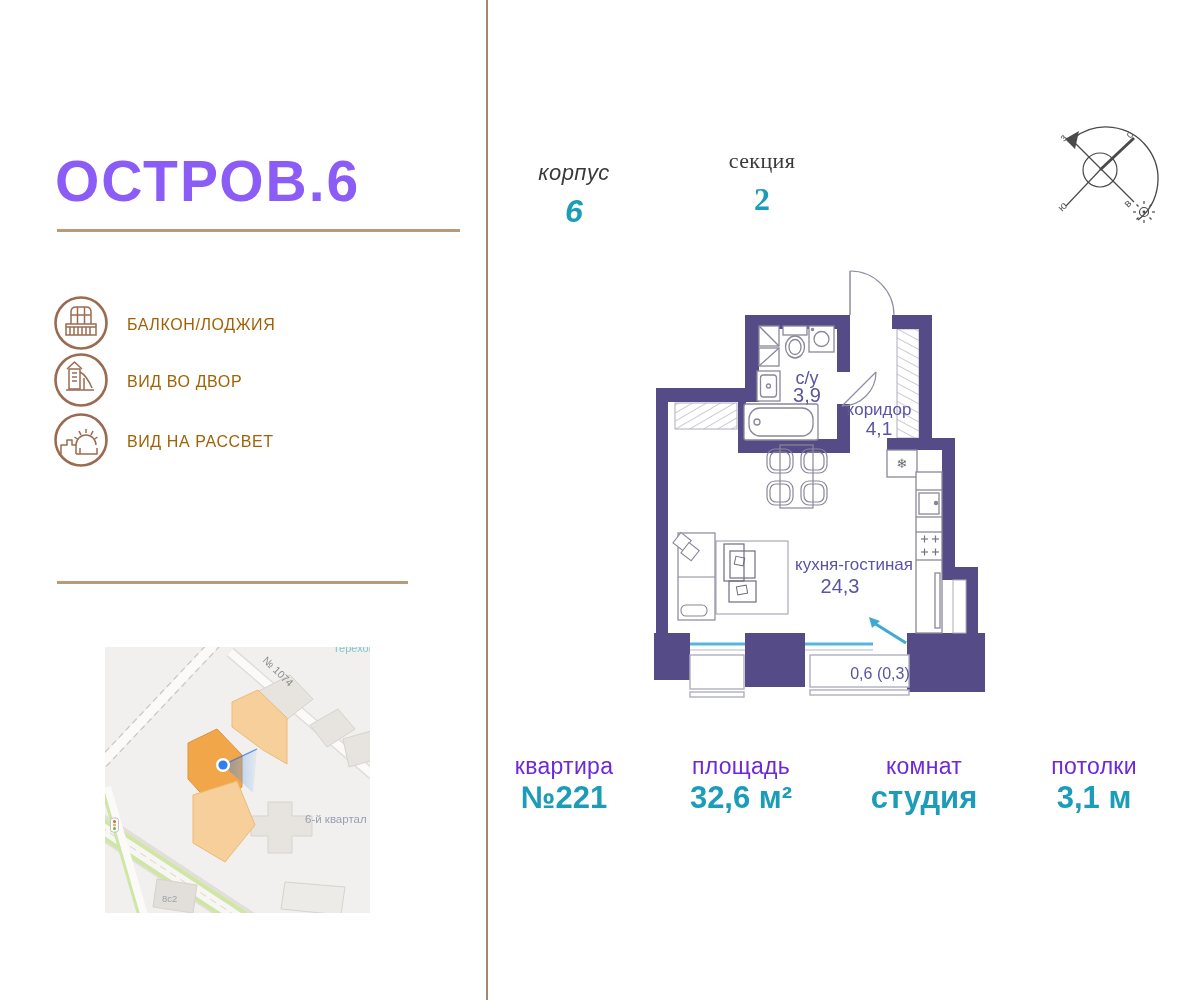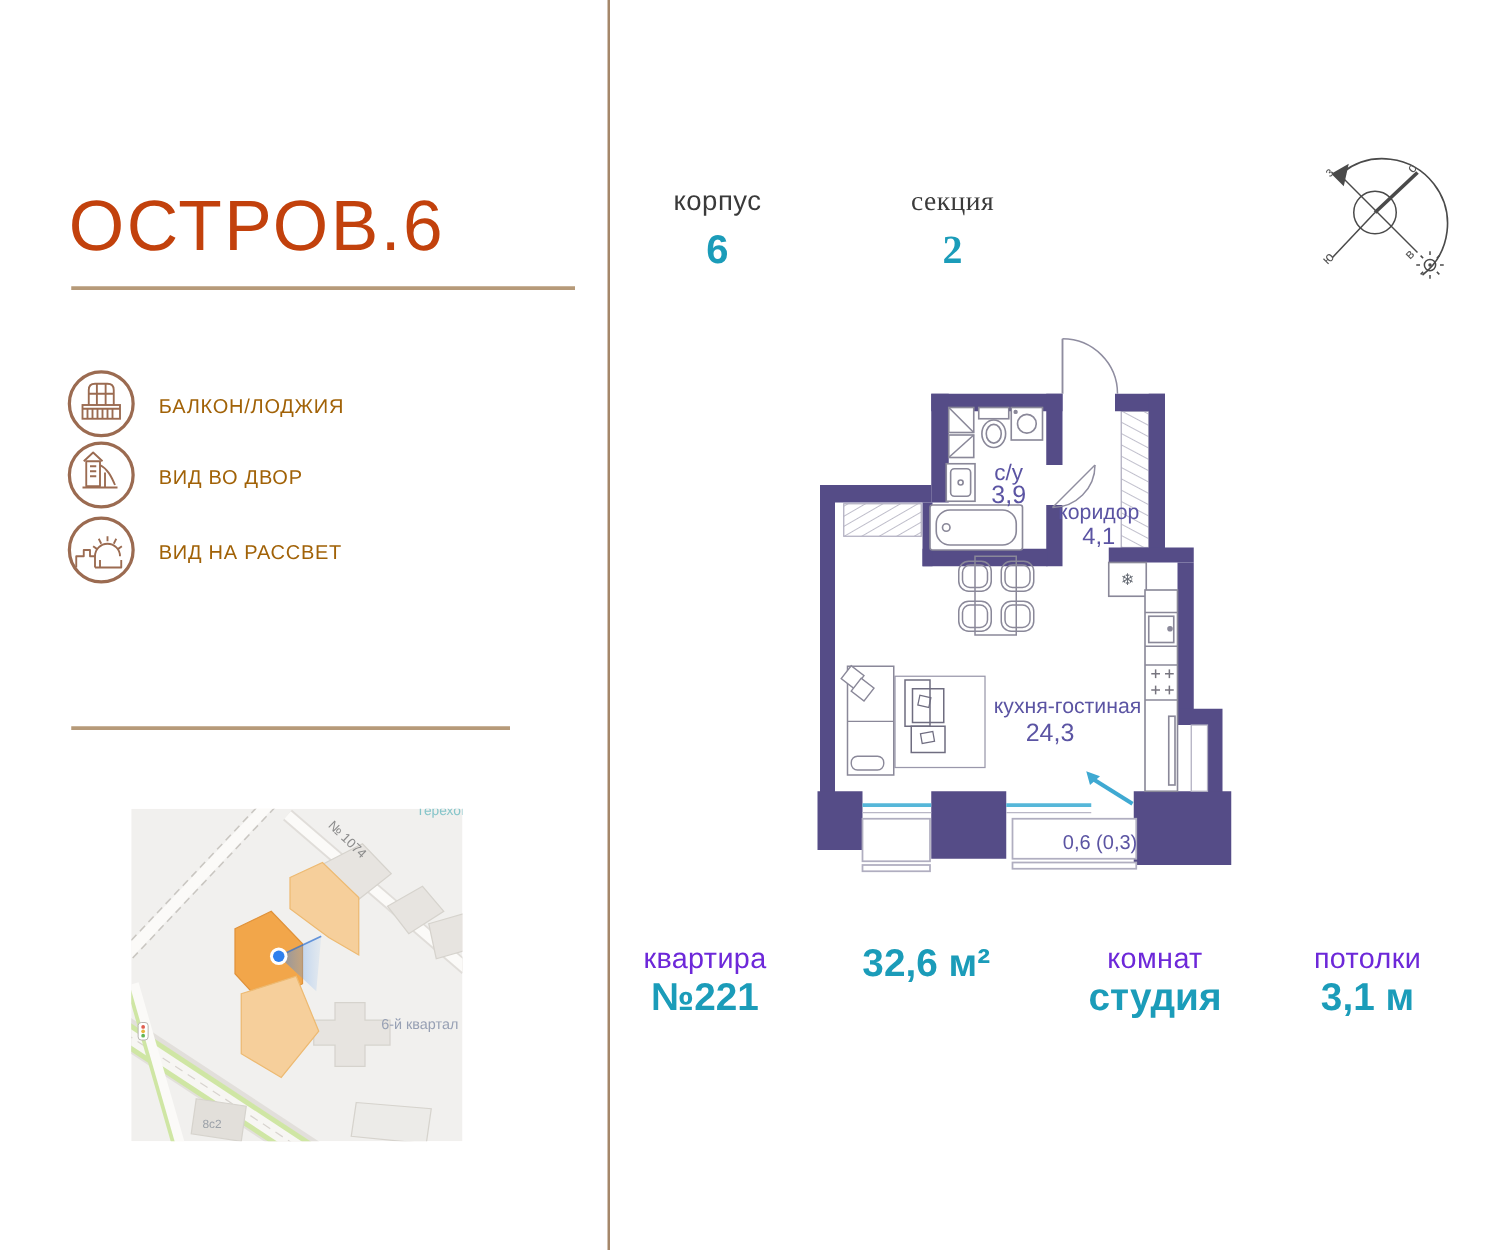--- a/index.html
+++ b/index.html
@@ -1,37 +1,37 @@
 <!DOCTYPE html>
 <html><head>
 <meta charset="utf-8">
 <style>
   html,body{margin:0;padding:0;background:#fff;}
   .page{position:relative;width:1200px;height:1000px;background:#ffffff;overflow:hidden;
         font-family:"Liberation Sans", sans-serif;}
   .abs{position:absolute;}
 
   
-  .logo{left:55px;top:148px;font-size:57px;font-weight:400;color:#c2410c;letter-spacing:2px;}
+  .logo{left:55px;top:148px;font-size:57px;font-weight:700;color:#8b5cf6;letter-spacing:2px;}
   .rule{height:3px;background:#b69a79;}
   .rule1{left:57px;top:229px;width:403px;}
   .rule2{left:57px;top:581px;width:351px;}
   .divider{left:486px;top:0;width:2px;height:1000px;background:#a5876a;}
 
   .feature{left:53px;display:flex;align-items:center;gap:18px;}
   .f1{top:295px;} .f2{top:352px;} .f3{top:412px;}
   .feature .label{font-size:16px;color:#a16207;letter-spacing:.6px;font-weight:500;white-space:nowrap;}
 
   .map{left:105px;top:647px;width:265px;height:266px;}
 
   
   .hstat{width:200px;text-align:center;}
   .hstat .lab{font-size:22px;color:#3a3a3a;letter-spacing:.4px;}
   .hstat .val{font-size:32px;color:#1b9cb9;font-weight:700;margin-top:7px;}
-  .hs1{left:474px;top:148px;} .hs2{left:662px;top:148px;font-family:Liberation Serif, serif;} .hs3{left:848px;top:148px;}
+  .hs1{left:474px;top:160px;font-style:italic;} .hs2{left:662px;top:148px;font-family:Liberation Serif, serif;} .hs3{left:848px;top:148px;}
 
   
   .fstat{width:210px;text-align:center;}
   .fstat .lab{font-size:23px;color:#6d28d9;letter-spacing:.3px;}
   .fstat .val{font-size:31px;color:#1b9cb9;font-weight:700;margin-top:0;white-space:nowrap;}
   .fs1{left:459px;top:753px;} .fs2{left:636px;top:753px;} .fs3{left:819px;top:753px;} .fs4{left:989px;top:753px;}
 
   .compass{left:1038px;top:124px;}
   .plan{left:640px;top:255px;}
 
@@ -358,20 +358,21 @@
       <text x="200" y="338" font-size="20" text-anchor="middle" class="roomname">24,3</text>
       <text x="240" y="424" font-size="16" text-anchor="middle" class="roomname">0,6 (0,3)</text>
     </svg>
   </div>
 
   <div class="abs fstat fs1">
     <div class="lab">квартира</div>
     <div class="val">№221</div>
   </div>
   <div class="abs fstat fs2">
+    <div class="lab">площадь</div>
     <div class="val">32,6 м²</div>
   </div>
   <div class="abs fstat fs3">
     <div class="lab">комнат</div>
     <div class="val">студия</div>
   </div>
   <div class="abs fstat fs4">
     <div class="lab">потолки</div>
     <div class="val">3,1 м</div>
   </div>

